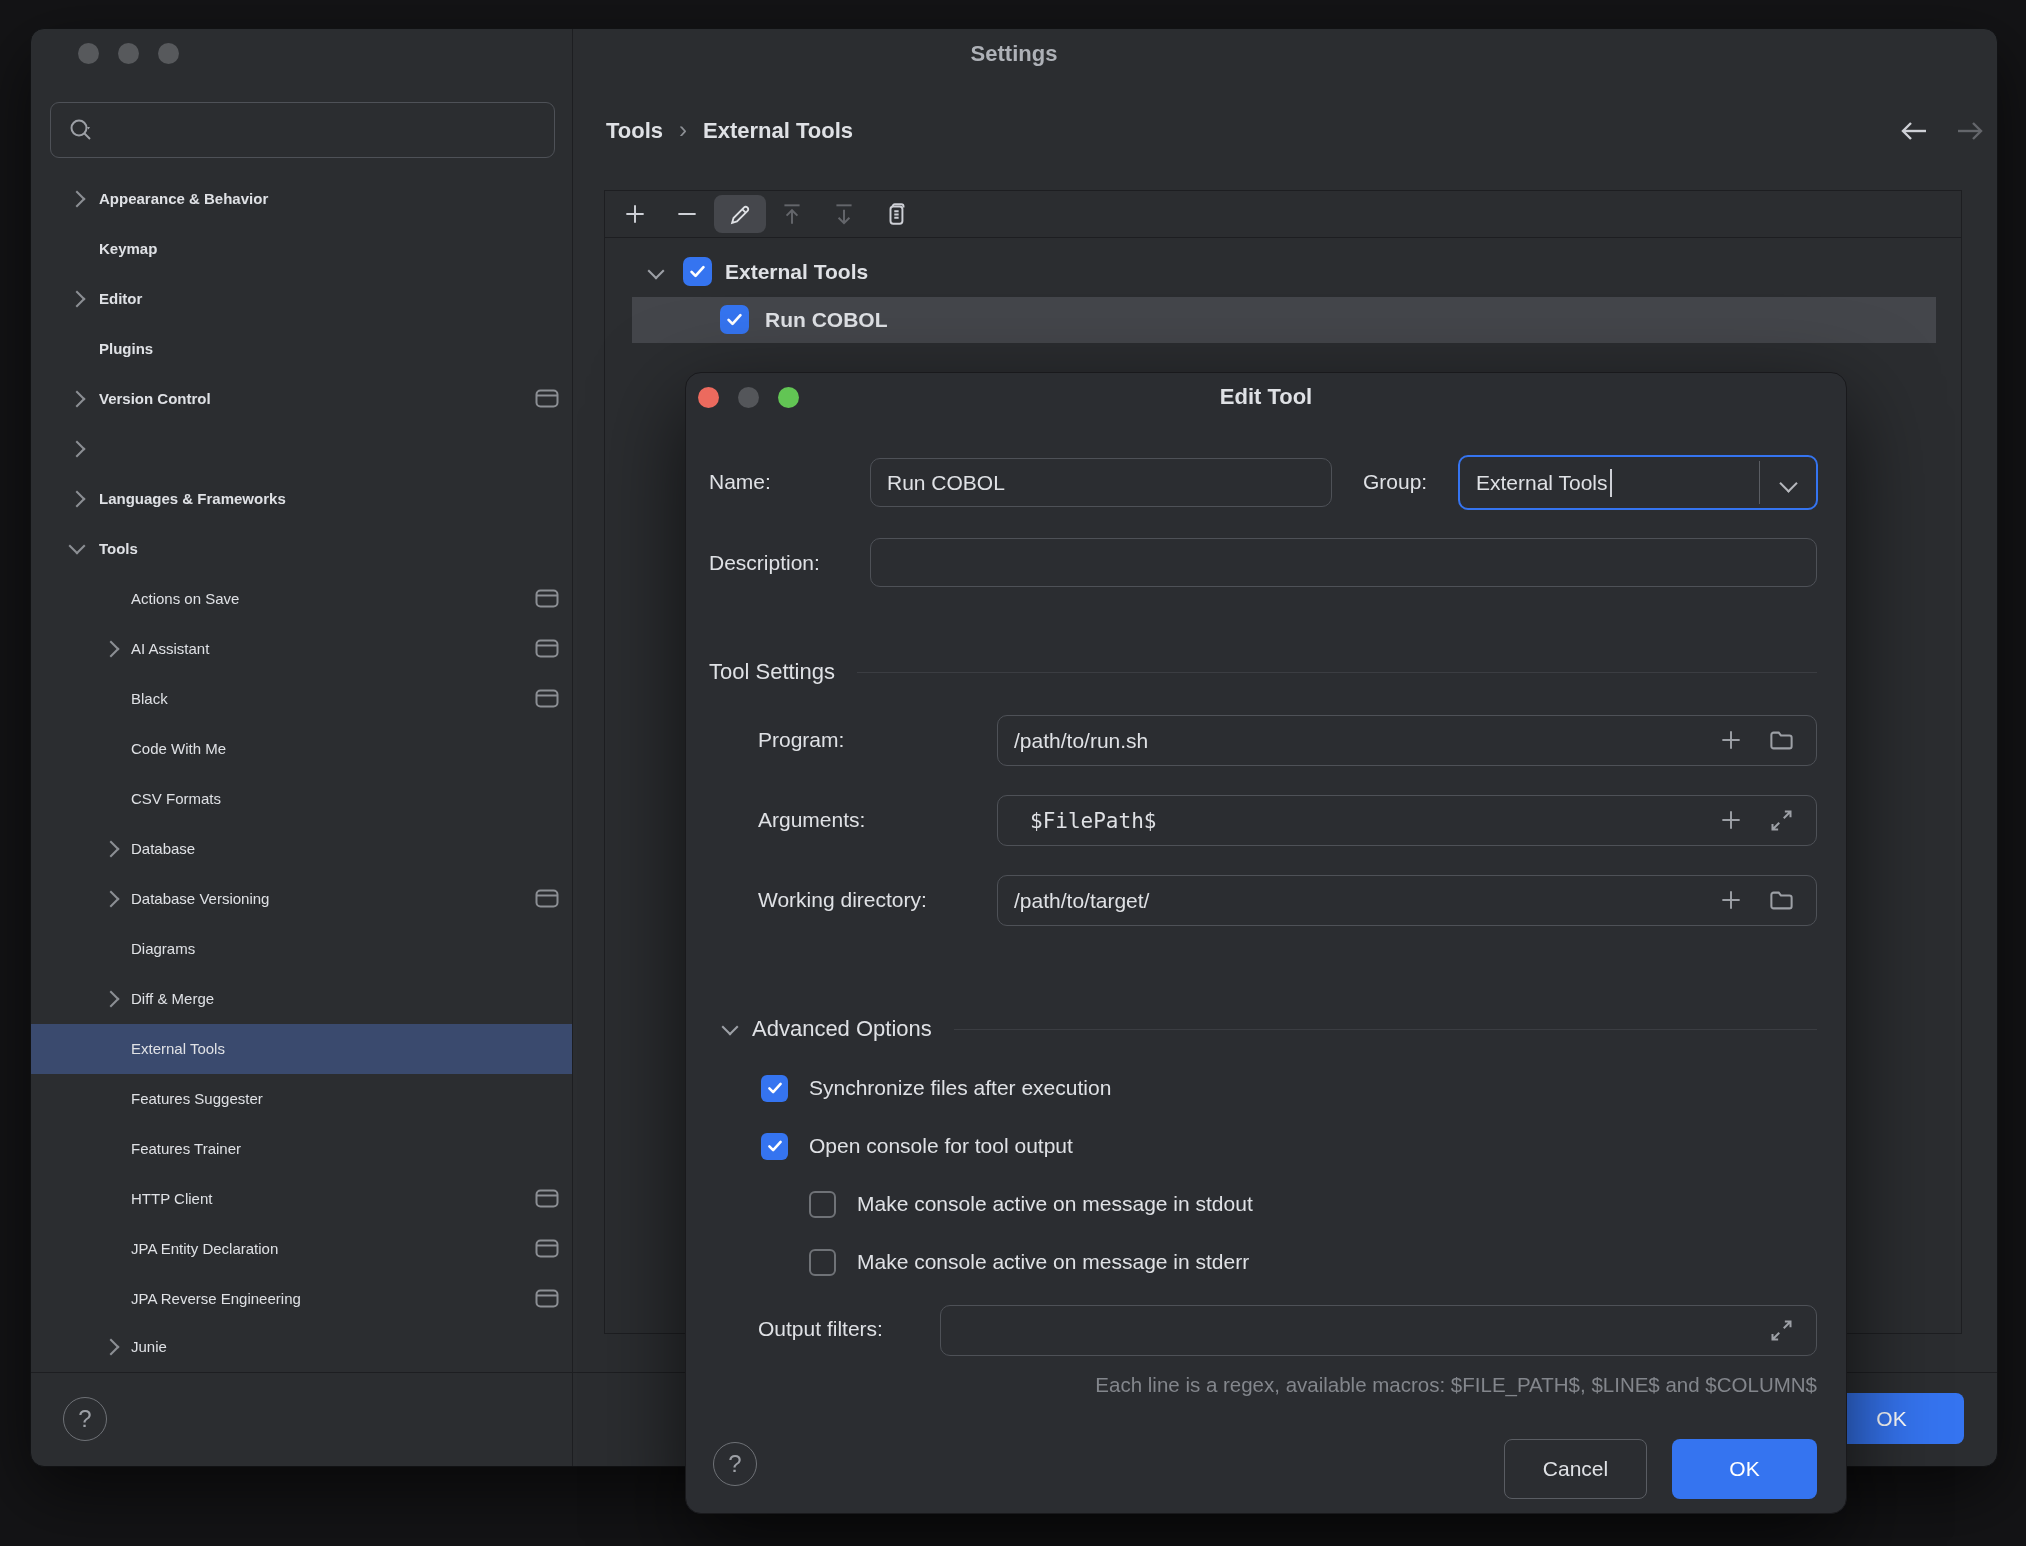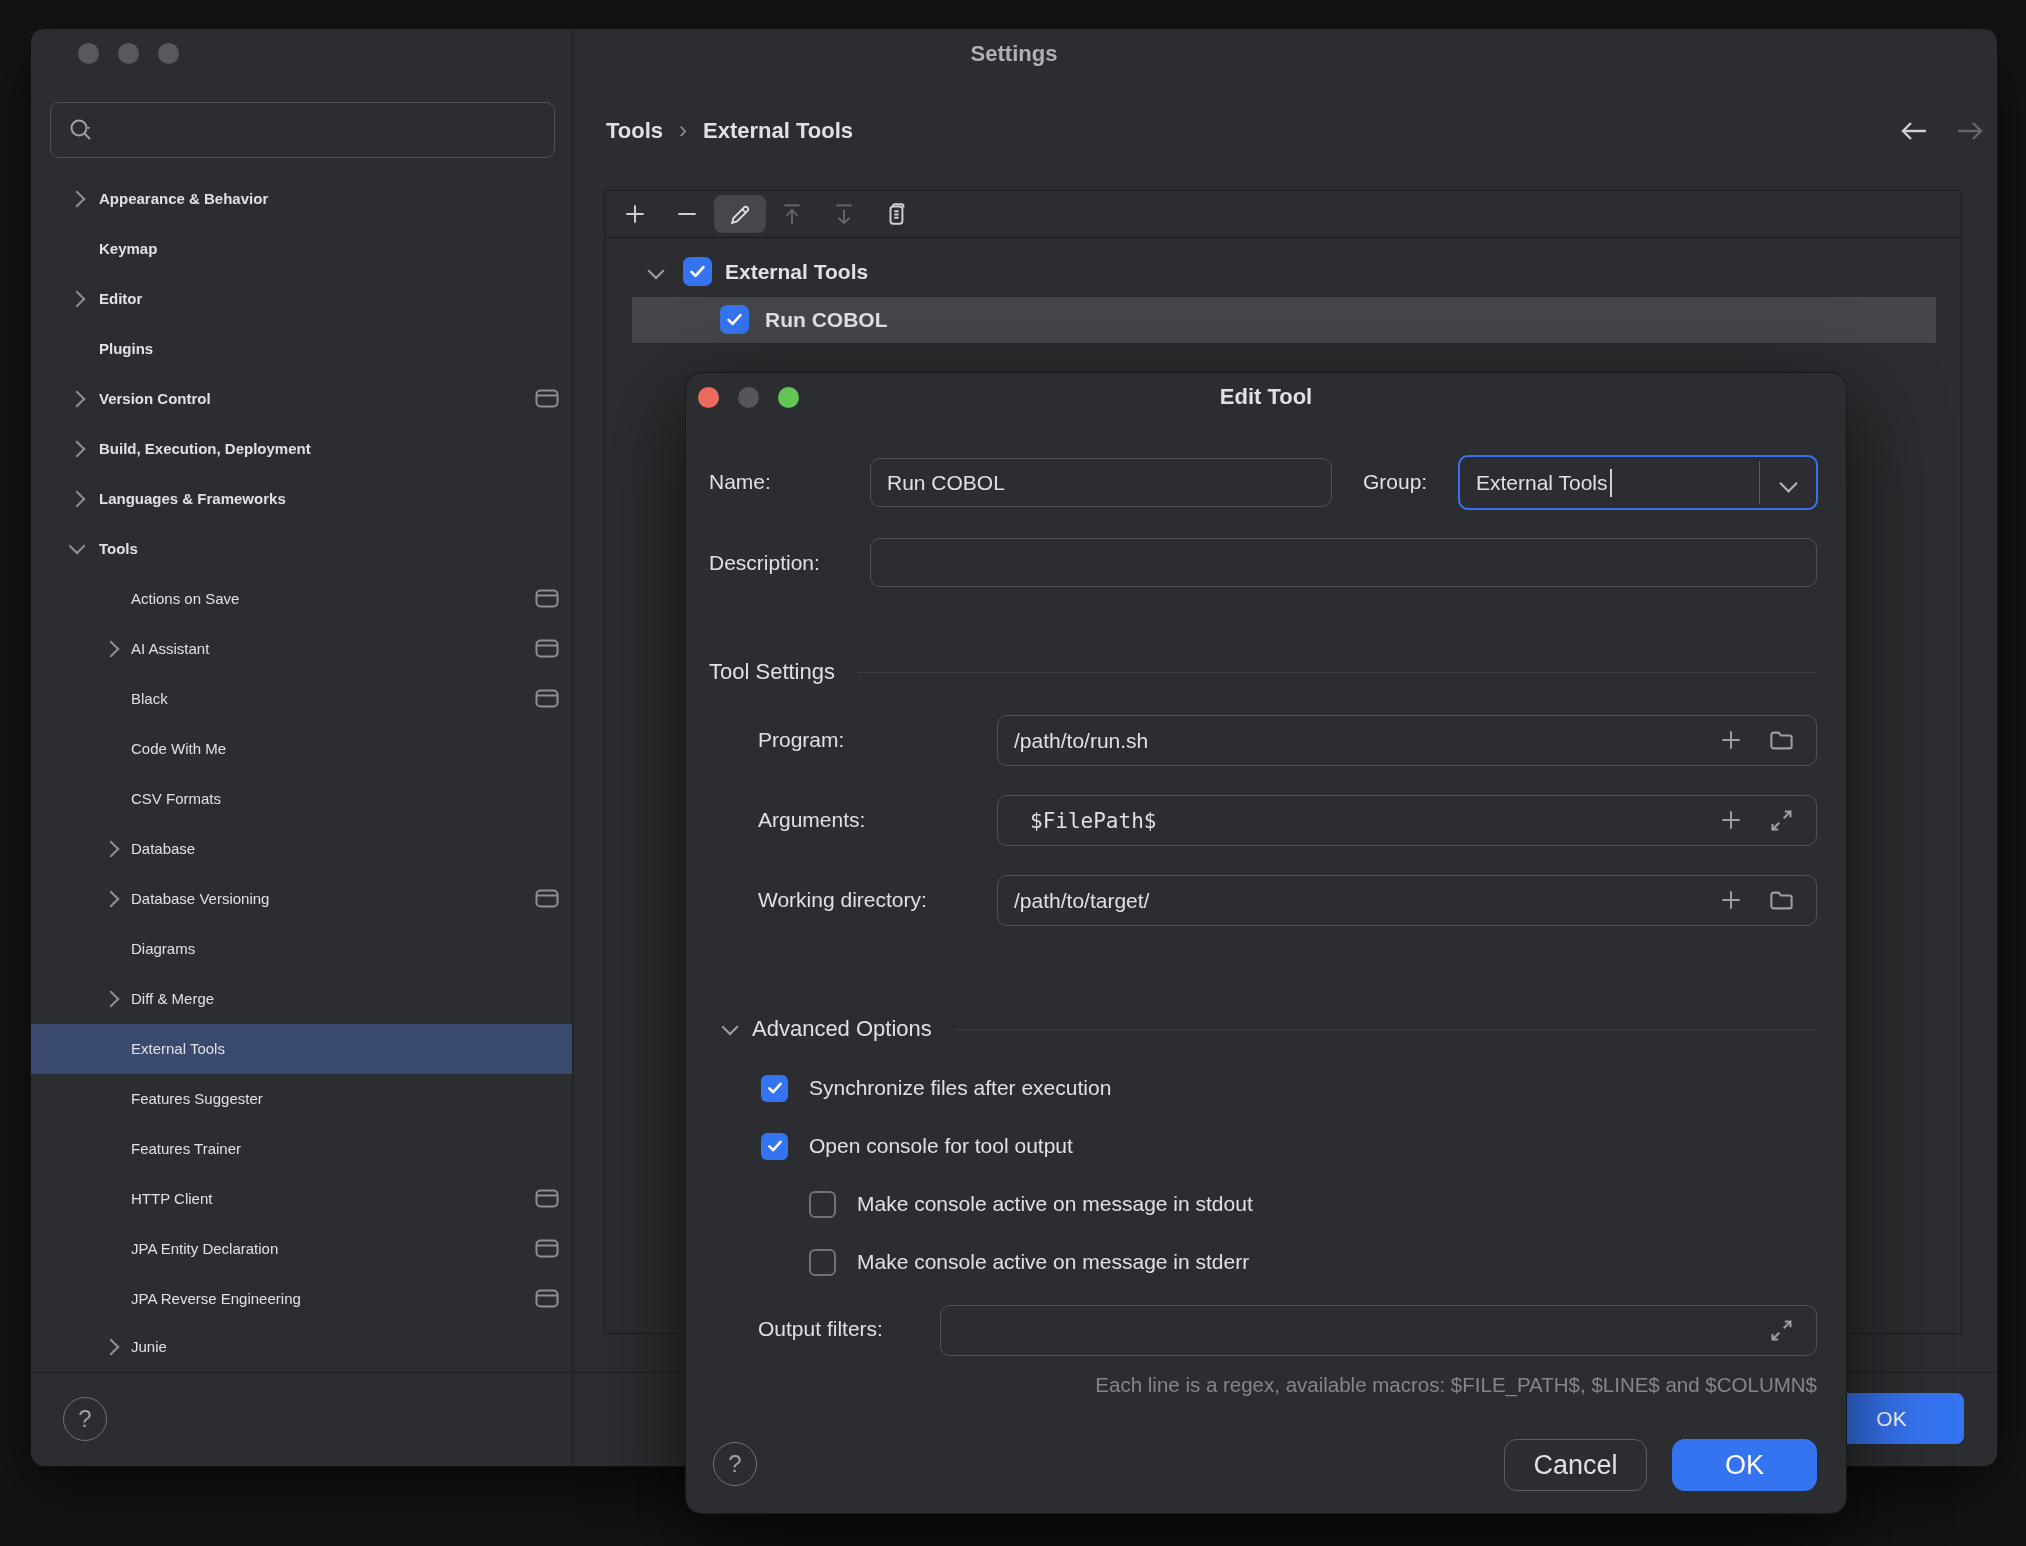--- a/index.html
+++ b/index.html
@@ -67,22 +67,22 @@
   .sect{position:absolute;display:flex;align-items:center;height:28px;}
   .sect-title{font-size:22px;color:#DFE1E5;white-space:nowrap;}
   .sect-line{flex:1;height:1px;background:#3B3D42;margin-left:22px;}
   .sect .chev2{width:10px;height:10px;border-right:2.2px solid #9DA0A6;border-bottom:2.2px solid #9DA0A6;transform:rotate(45deg);margin-right:16px;margin-top:-5px;}
   .fld-ic{position:absolute;color:#9DA0A6;top:12px;}
   .cbrow{position:absolute;display:flex;align-items:center;gap:21px;height:28px;}
   .cb.d{width:27px;height:27px;border-radius:6px;}
   .cb.off{background:transparent;border:2.2px solid #6F7277;box-sizing:border-box;}
   .cb-lbl{font-size:21px;color:#DFE1E5;white-space:nowrap;}
   .hint{position:absolute;left:254px;right:29px;top:1000px;text-align:right;font-size:20.5px;color:#83868C;white-space:nowrap;}
-  .btn{position:absolute;top:1066px;height:52px;border-radius:13px;display:flex;align-items:center;justify-content:center;
-    font-size:27px;box-sizing:border-box;}
+  .btn{position:absolute;top:1066px;height:60px;border-radius:8px;display:flex;align-items:center;justify-content:center;
+    font-size:21px;box-sizing:border-box;}
   .btn.cancel{left:818px;width:143px;border:1px solid #5A5D63;color:#DFE1E5;background:transparent;}
   .btn.ok{left:986px;width:145px;background:#3574F0;color:#fff;}
   svg{display:block;}
 </style>
 </head>
 <body>
 
 <div class="window">
 
   <div class="light" style="left:47px;background:#57595C;"></div>
@@ -120,21 +120,20 @@
         <span class="s-label">Version Control</span>
       <span class="scope">
           <svg width="24" height="19" viewBox="0 0 24 19" fill="none" stroke="currentColor" stroke-width="2">
             <rect x="1.5" y="1.5" width="21" height="16" rx="4"></rect>
             <path d="M1.5 6.5 h21"></path>
           </svg>
         </span>
       </div>
     <div class="s-item top" style="top:395px">
         <span class="chev r"></span>
-        <span class="s-label">Build, Execution, Deployment</span>
       </div>
     <div class="s-item top" style="top:445px">
         <span class="chev r"></span>
         <span class="s-label">Languages &amp; Frameworks</span>
       </div>
     <div class="s-item top" style="top:495px">
         <span class="chev d"></span>
         <span class="s-label">Tools</span>
       </div>
     <div class="s-item sub" style="top:545px">

